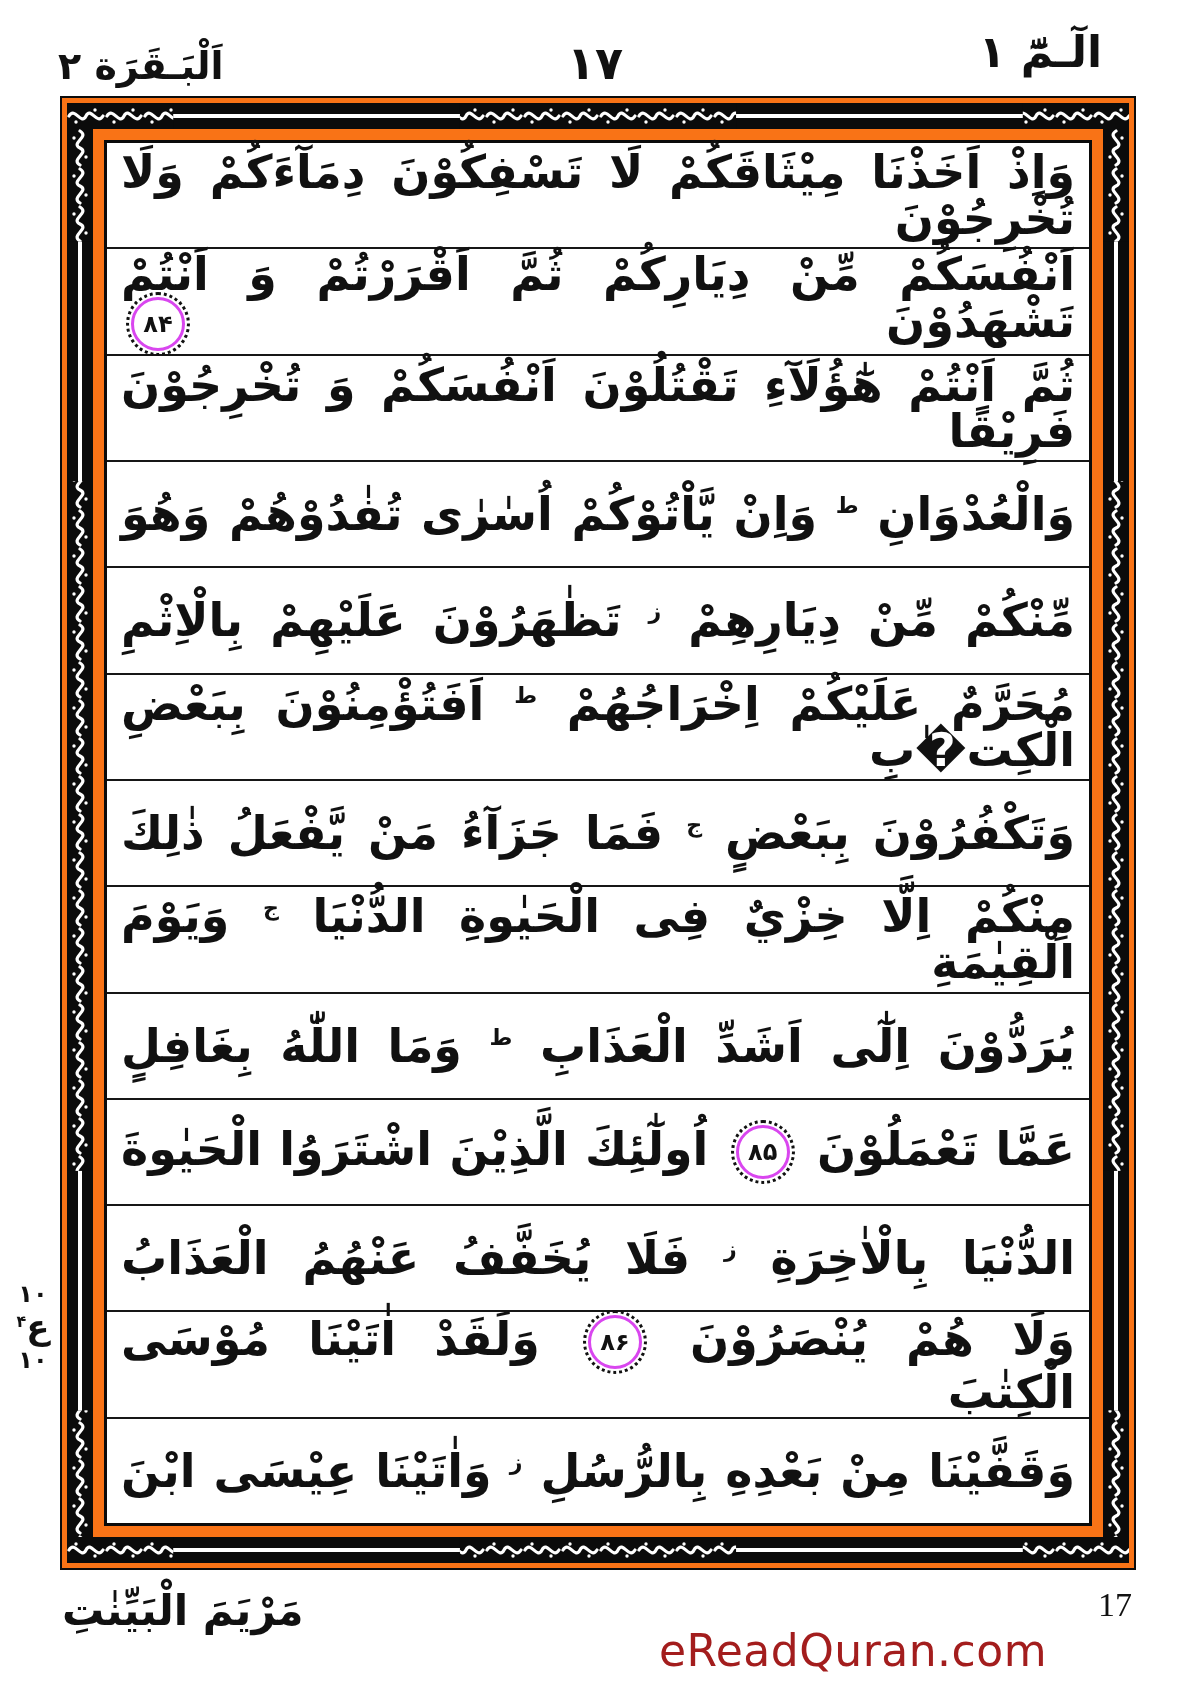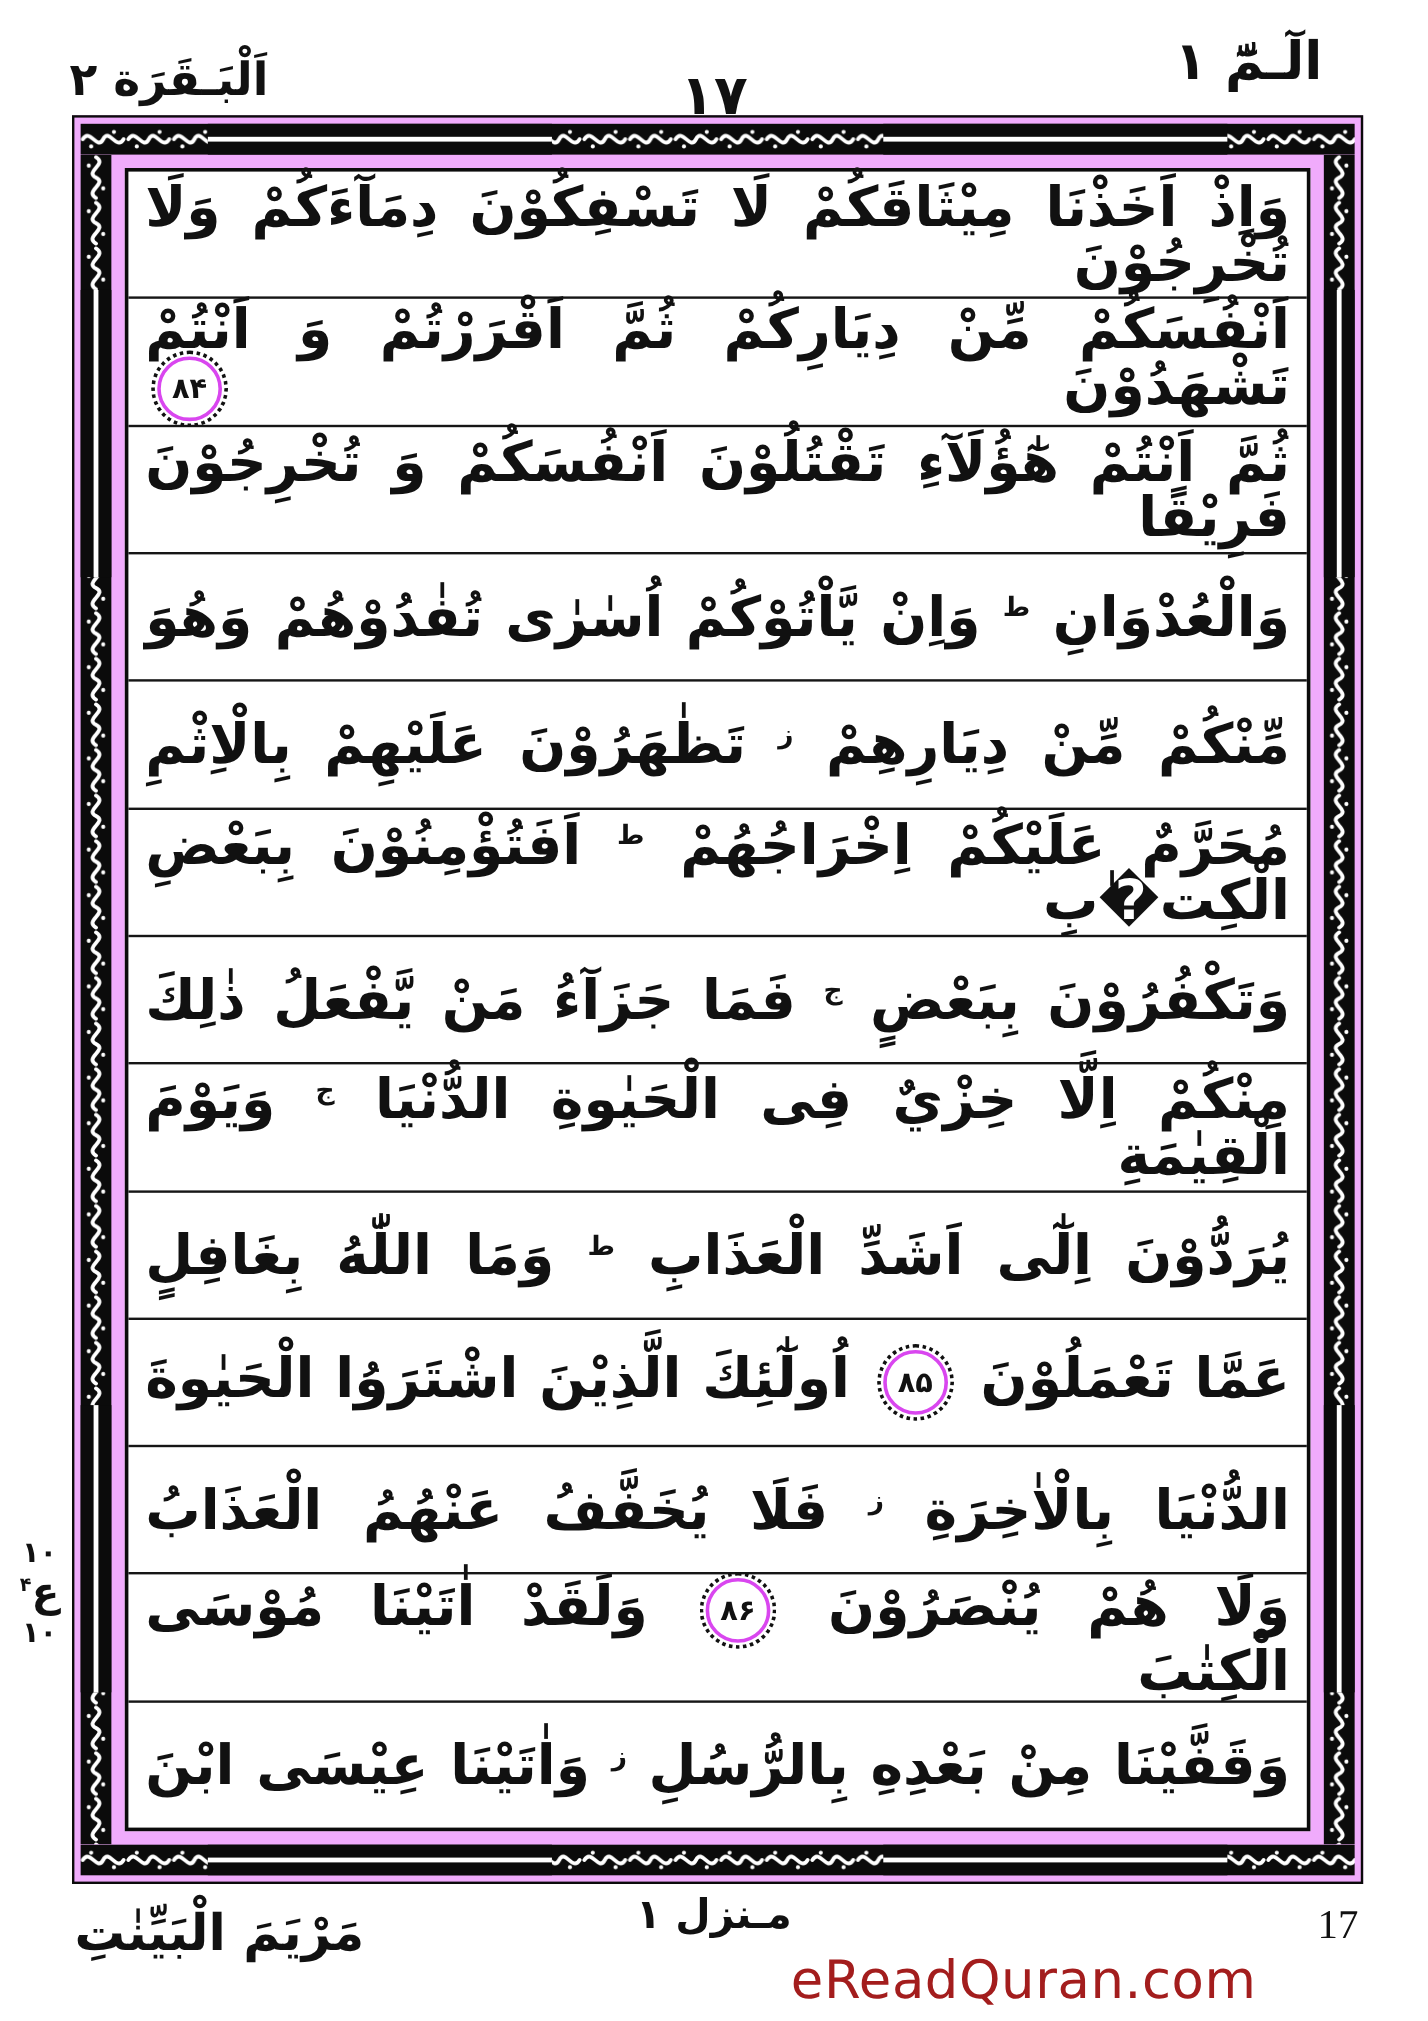--- a/index.html
+++ b/index.html
@@ -4,27 +4,27 @@
 <style>
   * { margin:0; padding:0; box-sizing:border-box; }
   html,body { width:1190px; height:1684px; background:#ffffff; overflow:hidden;
               font-family:"DejaVu Sans", sans-serif; color:#111; }
   .page { position:relative; width:1190px; height:1684px; background:#ffffff; }
 
   
   .hdr-juz { position:absolute; top:26px; right:88px; font-size:44px; font-weight:bold;
              direction:rtl; letter-spacing:2px; }
   .hdr-pg  { position:absolute; top:36px; left:0; width:100%; text-align:center;
-             font-size:46px; font-weight:bold;margin-top:16px; }
+             font-size:46px; font-weight:bold; }
   .hdr-surah { position:absolute; top:44px; left:58px; font-size:38px; font-weight:bold;
              direction:rtl; }
 
   
   .frame { position:absolute; left:60px; top:96px; width:1076px; height:1474px;
-           border:2px solid #0b0b0b; background:#f0abfc; }
+           border:2px solid #0b0b0b; background:#f97316; }
   .band  { position:absolute; inset:5px; }
   .b-top,.b-bottom { position:absolute; left:0; right:0; height:26px; }
   .b-top{ top:0; } .b-bottom{ bottom:0; }
   .b-left,.b-right { position:absolute; top:26px; bottom:26px; width:26px; }
   .b-left{ left:0; } .b-right{ right:0; }
   .band svg { display:block; width:100%; height:100%; }
 
   .inner { position:absolute; inset:42px; border:3px solid #0b0b0b;
            display:flex; flex-direction:column; background:#fff; }
   .qline { flex:1 1 0; border-bottom:2px solid #161616; direction:rtl;
@@ -184,17 +184,16 @@
     </div>
   </div>
 
   <div class="ruku">
     <span class="n">۱۰</span>
     <span class="ain"><span>ع</span><sup>۴</sup></span>
     <span class="n">۱۰</span>
   </div>
 
   <div class="foot-catch">مَرْيَمَ الْبَيِّنٰتِ</div>
-  <div class="foot-manzil">مـنزل ۱</div>
   <div class="foot-mark" style="color: rgb(163, 29, 29);">eReadQuran.com</div>
   <div class="foot-num">17</div>
 
 </div>
 
 </body></html>

